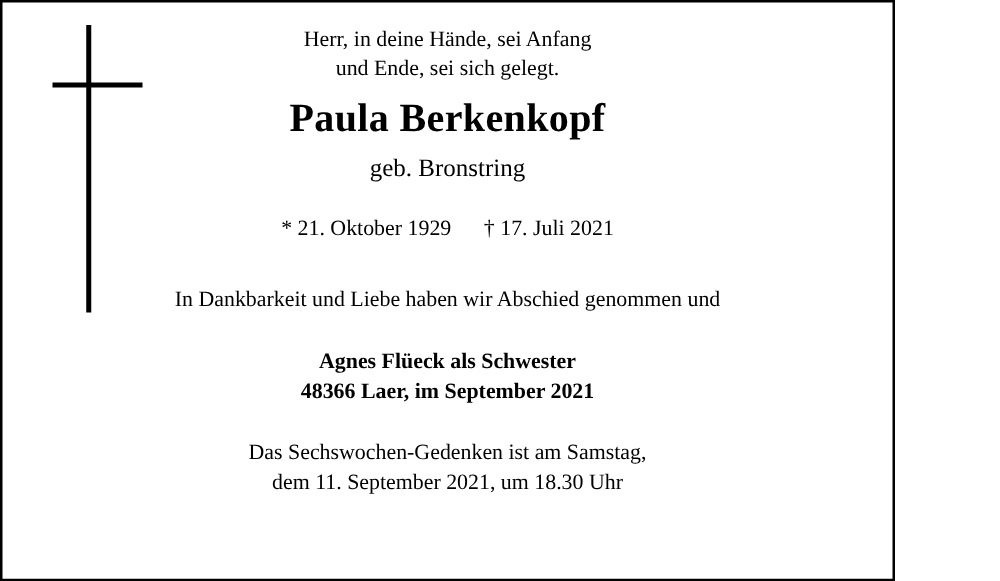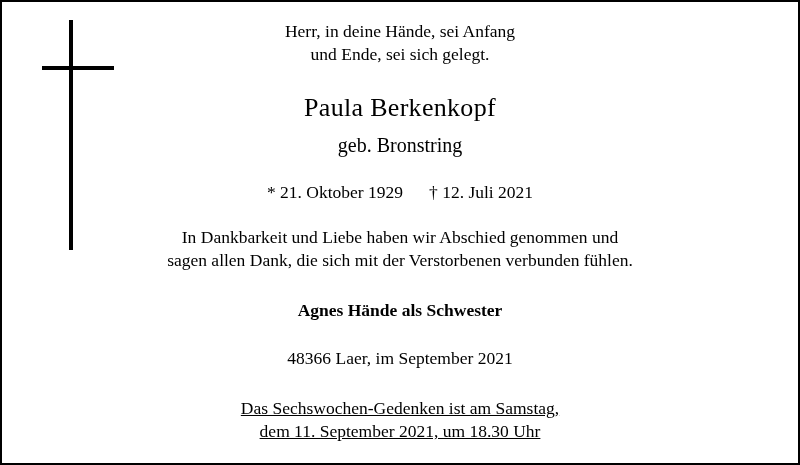--- a/index.html
+++ b/index.html
@@ -10,21 +10,21 @@
   body {
     width: 800px;
     height: 465px;
     font-family: "Liberation Serif", serif;
     color: #000000;
     overflow: hidden;
   }
   .obituary {
     position: relative;
     box-sizing: border-box;
-    width: 800px;
+    width: 716px;
     height: 465px;
     border: 2px solid #000000;
     background: #ffffff;
     padding: 12px 30px 10px 30px;
   }
   .cross {
     position: absolute;
     left: 40px;
     top: 18px;
     width: 72px;
@@ -49,53 +49,54 @@
   .content {
     text-align: center;
     line-height: 1.34;
   }
   .verse {
     font-size: 17.5px;
     margin-top: 6px;
   }
   .verse div { white-space: nowrap; }
   .name {
-    font-size: 26px;
+    font-size: 32px;
     letter-spacing: 0.3px;
-    margin-top: 24px;
+    margin-top: 6px;
+    font-weight: bold;
   }
   .maiden {
     font-size: 20px;
     margin-top: 6px;
   }
   .dates {
     font-size: 17.5px;
     margin-top: 22px;
   }
   .dates .gap { display: inline-block; width: 26px; }
   .message {
     font-size: 17.5px;
-    margin-top: 22px;
+    margin-top: 34px;
   }
   .message div { white-space: nowrap; }
   .mourners {
     font-size: 17.5px;
     font-weight: bold;
     margin-top: 26px;
   }
   .mourners div { white-space: nowrap; }
   .place {
     font-size: 17.5px;
-    margin-top: 25px;
+    font-weight: bold;
   }
   .service {
     font-size: 17.5px;
     margin-top: 26px;
   }
-  .service div { white-space: nowrap; text-decoration: underline; }
+  .service div { white-space: nowrap; }
 </style>
 </head>
 <body>
 
 <div class="obituary">
 
   <div class="cross">
     <div class="vbar"></div>
     <div class="hbar"></div>
   </div>
@@ -105,30 +106,29 @@
     <div class="verse">
       <div>Herr, in deine Hände, sei Anfang</div>
       <div>und Ende, sei sich gelegt.</div>
     </div>
 
     <div class="name">Paula Berkenkopf</div>
 
     <div class="maiden">geb. Bronstring</div>
 
     <div class="dates">
-      <span>* 21. Oktober 1929</span><span class="gap"></span><span>† 12. Juli 2021</span>
+      <span>* 21. Oktober 1929</span><span class="gap"></span><span>† 17. Juli 2021</span>
     </div>
 
     <div class="message">
       <div>In Dankbarkeit und Liebe haben wir Abschied genommen und</div>
-      <div>sagen allen Dank, die sich mit der Verstorbenen verbunden fühlen.</div>
     </div>
 
     <div class="mourners">
-      <div>Agnes Hände als Schwester</div>
+      <div>Agnes Flüeck als Schwester</div>
     </div>
 
     <div class="place">48366 Laer, im September 2021</div>
 
     <div class="service">
       <div>Das Sechswochen-Gedenken ist am Samstag,</div>
       <div>dem 11. September 2021, um 18.30 Uhr</div>
 
     </div>
 

